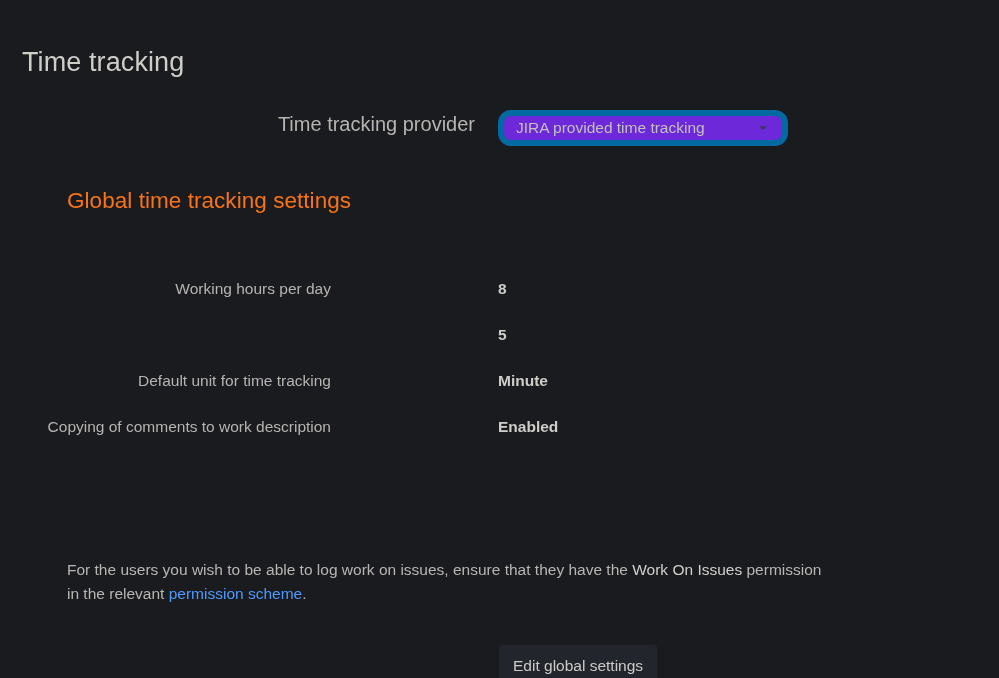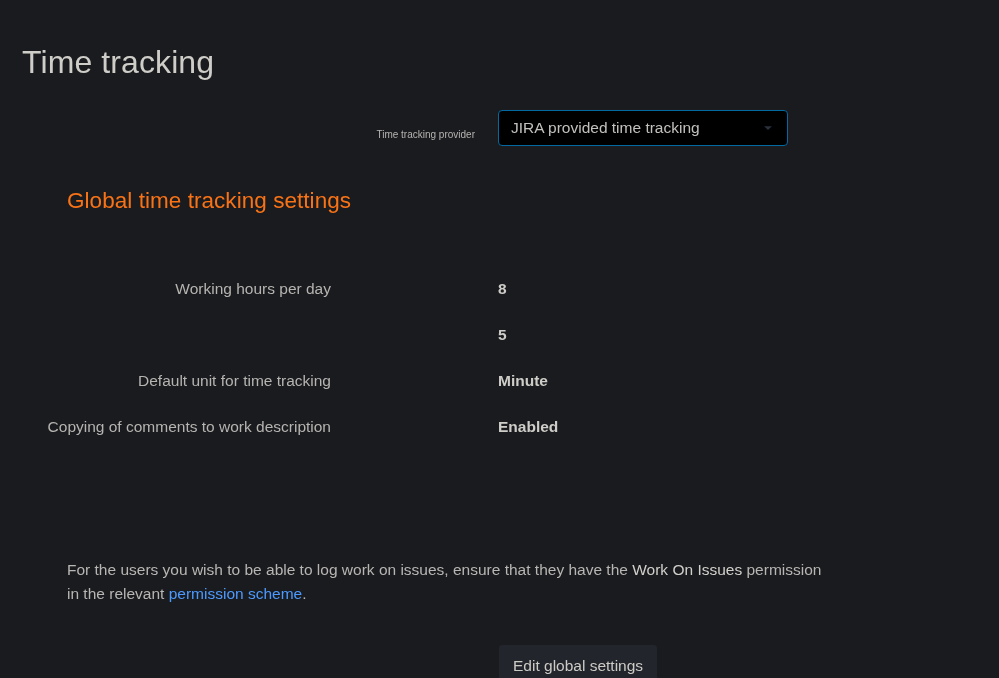--- a/index.html
+++ b/index.html
@@ -20,53 +20,53 @@
     position: relative;
     width: 999px;
     height: 678px;
   }
 
   
   .page-title {
     position: absolute;
     left: 22px;
     top: 45px;
-    font-size: 32px;
+    font-size: 27px;
     font-weight: 400;
     color: #cfcdc8;
     letter-spacing: 0.1px;
     line-height: 34px;
   }
 
   
   .provider-row {
     position: absolute;
     left: 0;
     top: 110px;
     width: 999px;
     height: 38px;
   }
   .provider-label {
     position: absolute;
     right: 524px;
-    top: 14px;
-    font-size: 10px;
+    top: 3px;
+    font-size: 20px;
     color: #b6b4b0;
     white-space: nowrap;
     line-height: 22px;
   }
   .provider-select {
     position: absolute;
     left: 498px;
     top: 0;
     width: 290px;
     height: 36px;
-    background: #000000;
-    border: 1px solid #0369a1;
-    border-radius: 4px;
+    background: #6d28d9;
+    border: 6px solid #0369a1;
+    border-radius: 13px;
     box-sizing: border-box;
     display: flex;
     align-items: center;
     padding: 0 12px;
   }
   .provider-select-value {
     font-size: 15.5px;
     color: #c3c1bd;
     flex: 1;
     white-space: nowrap;

